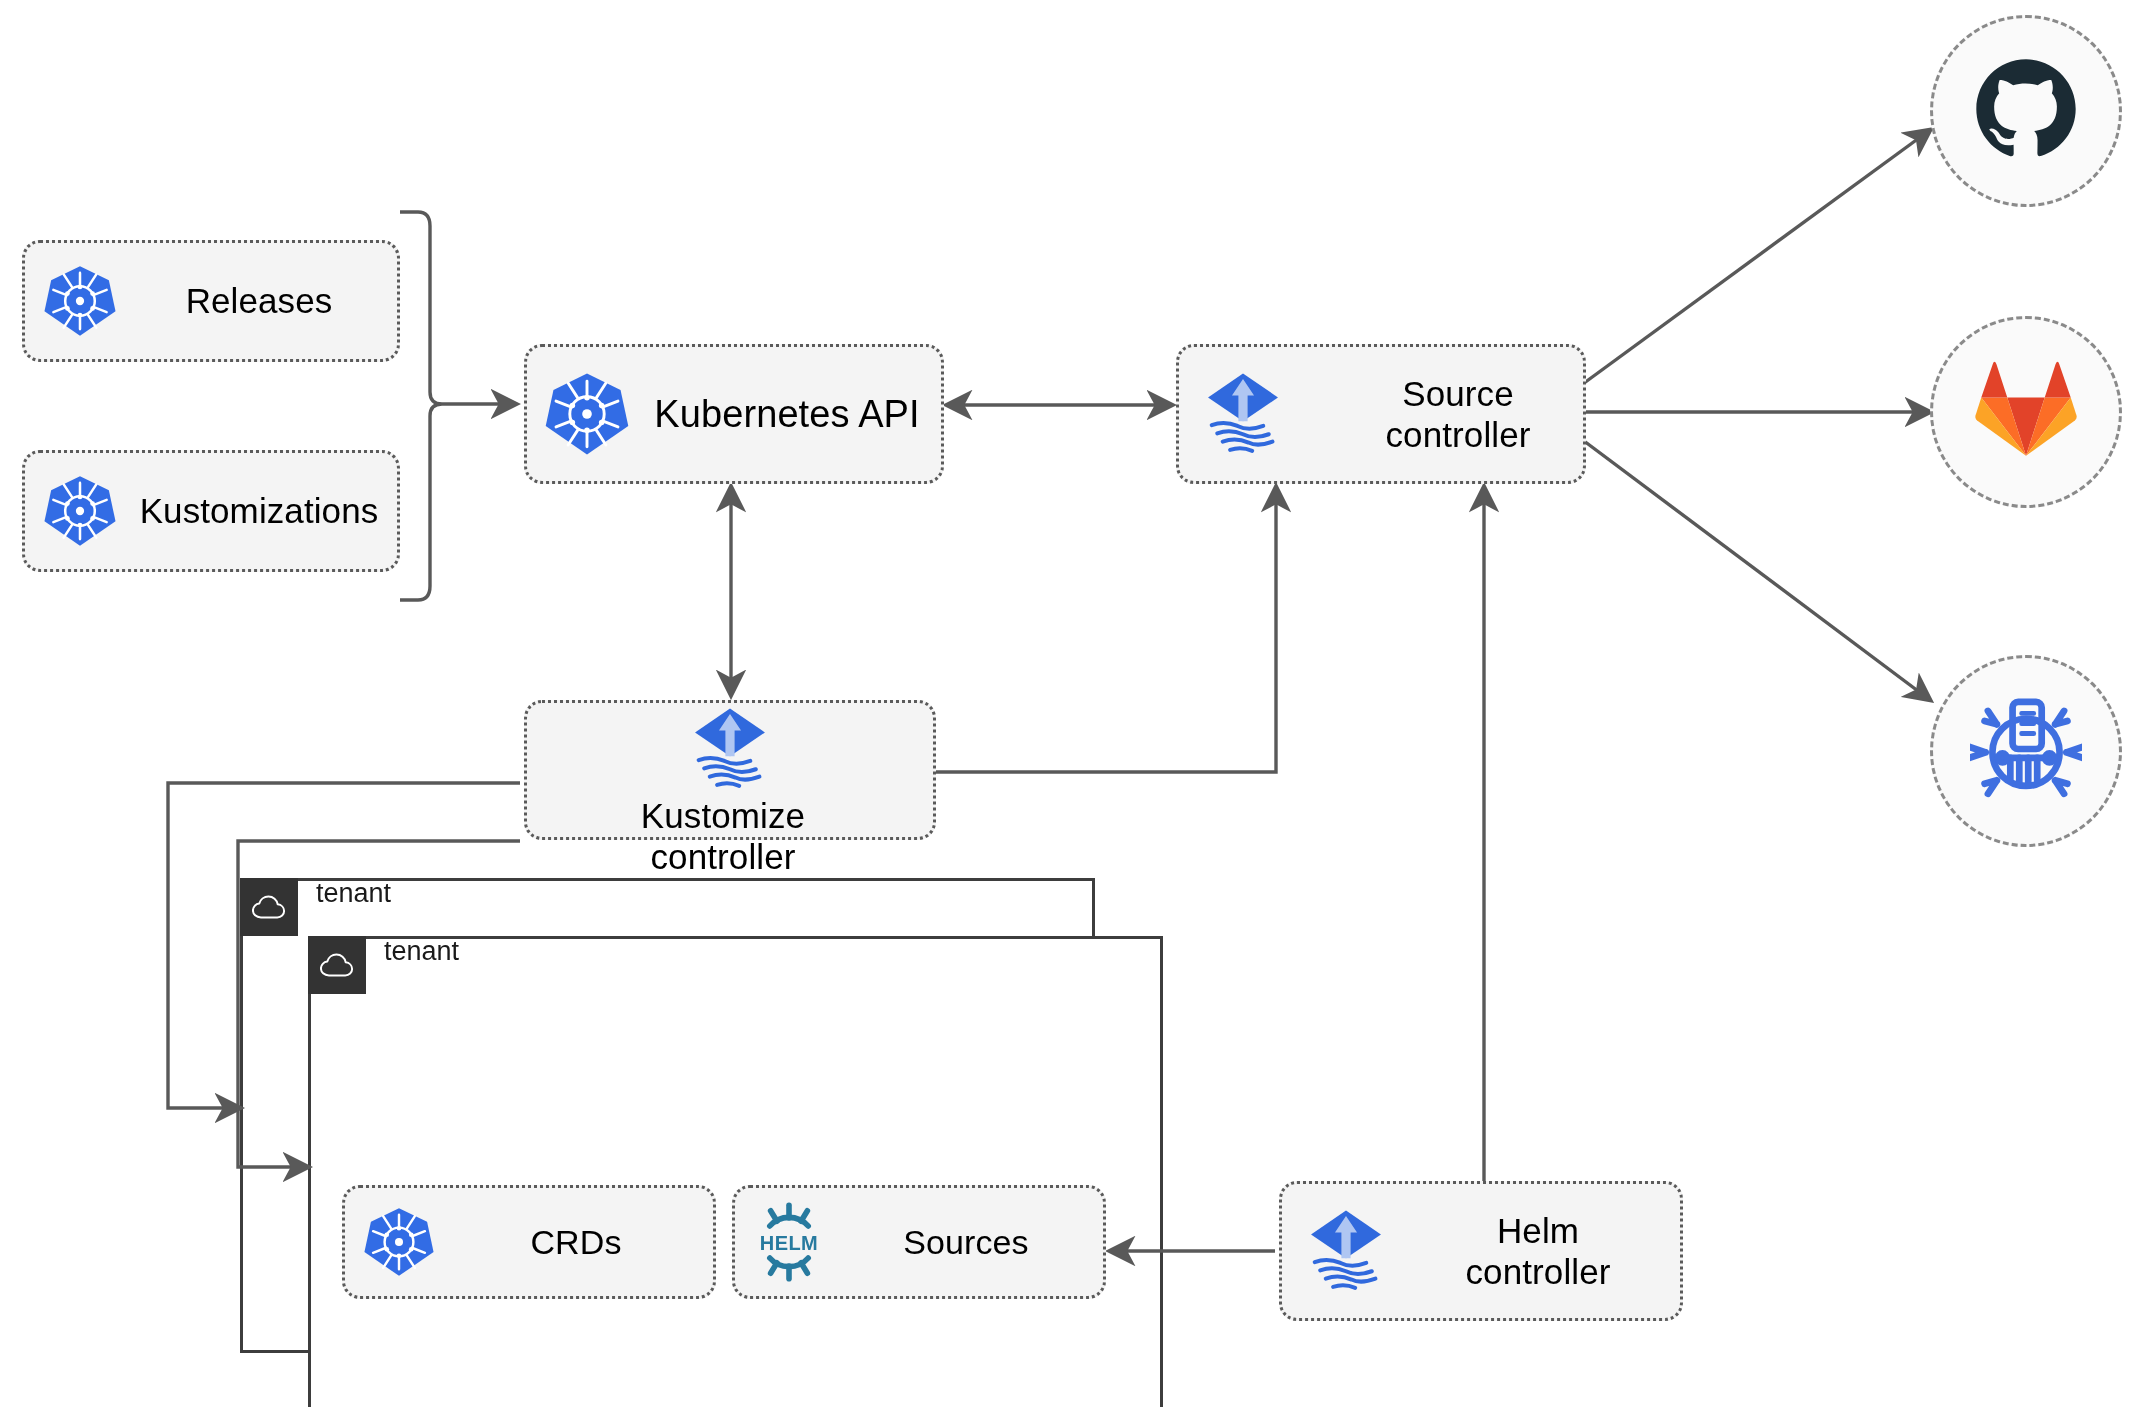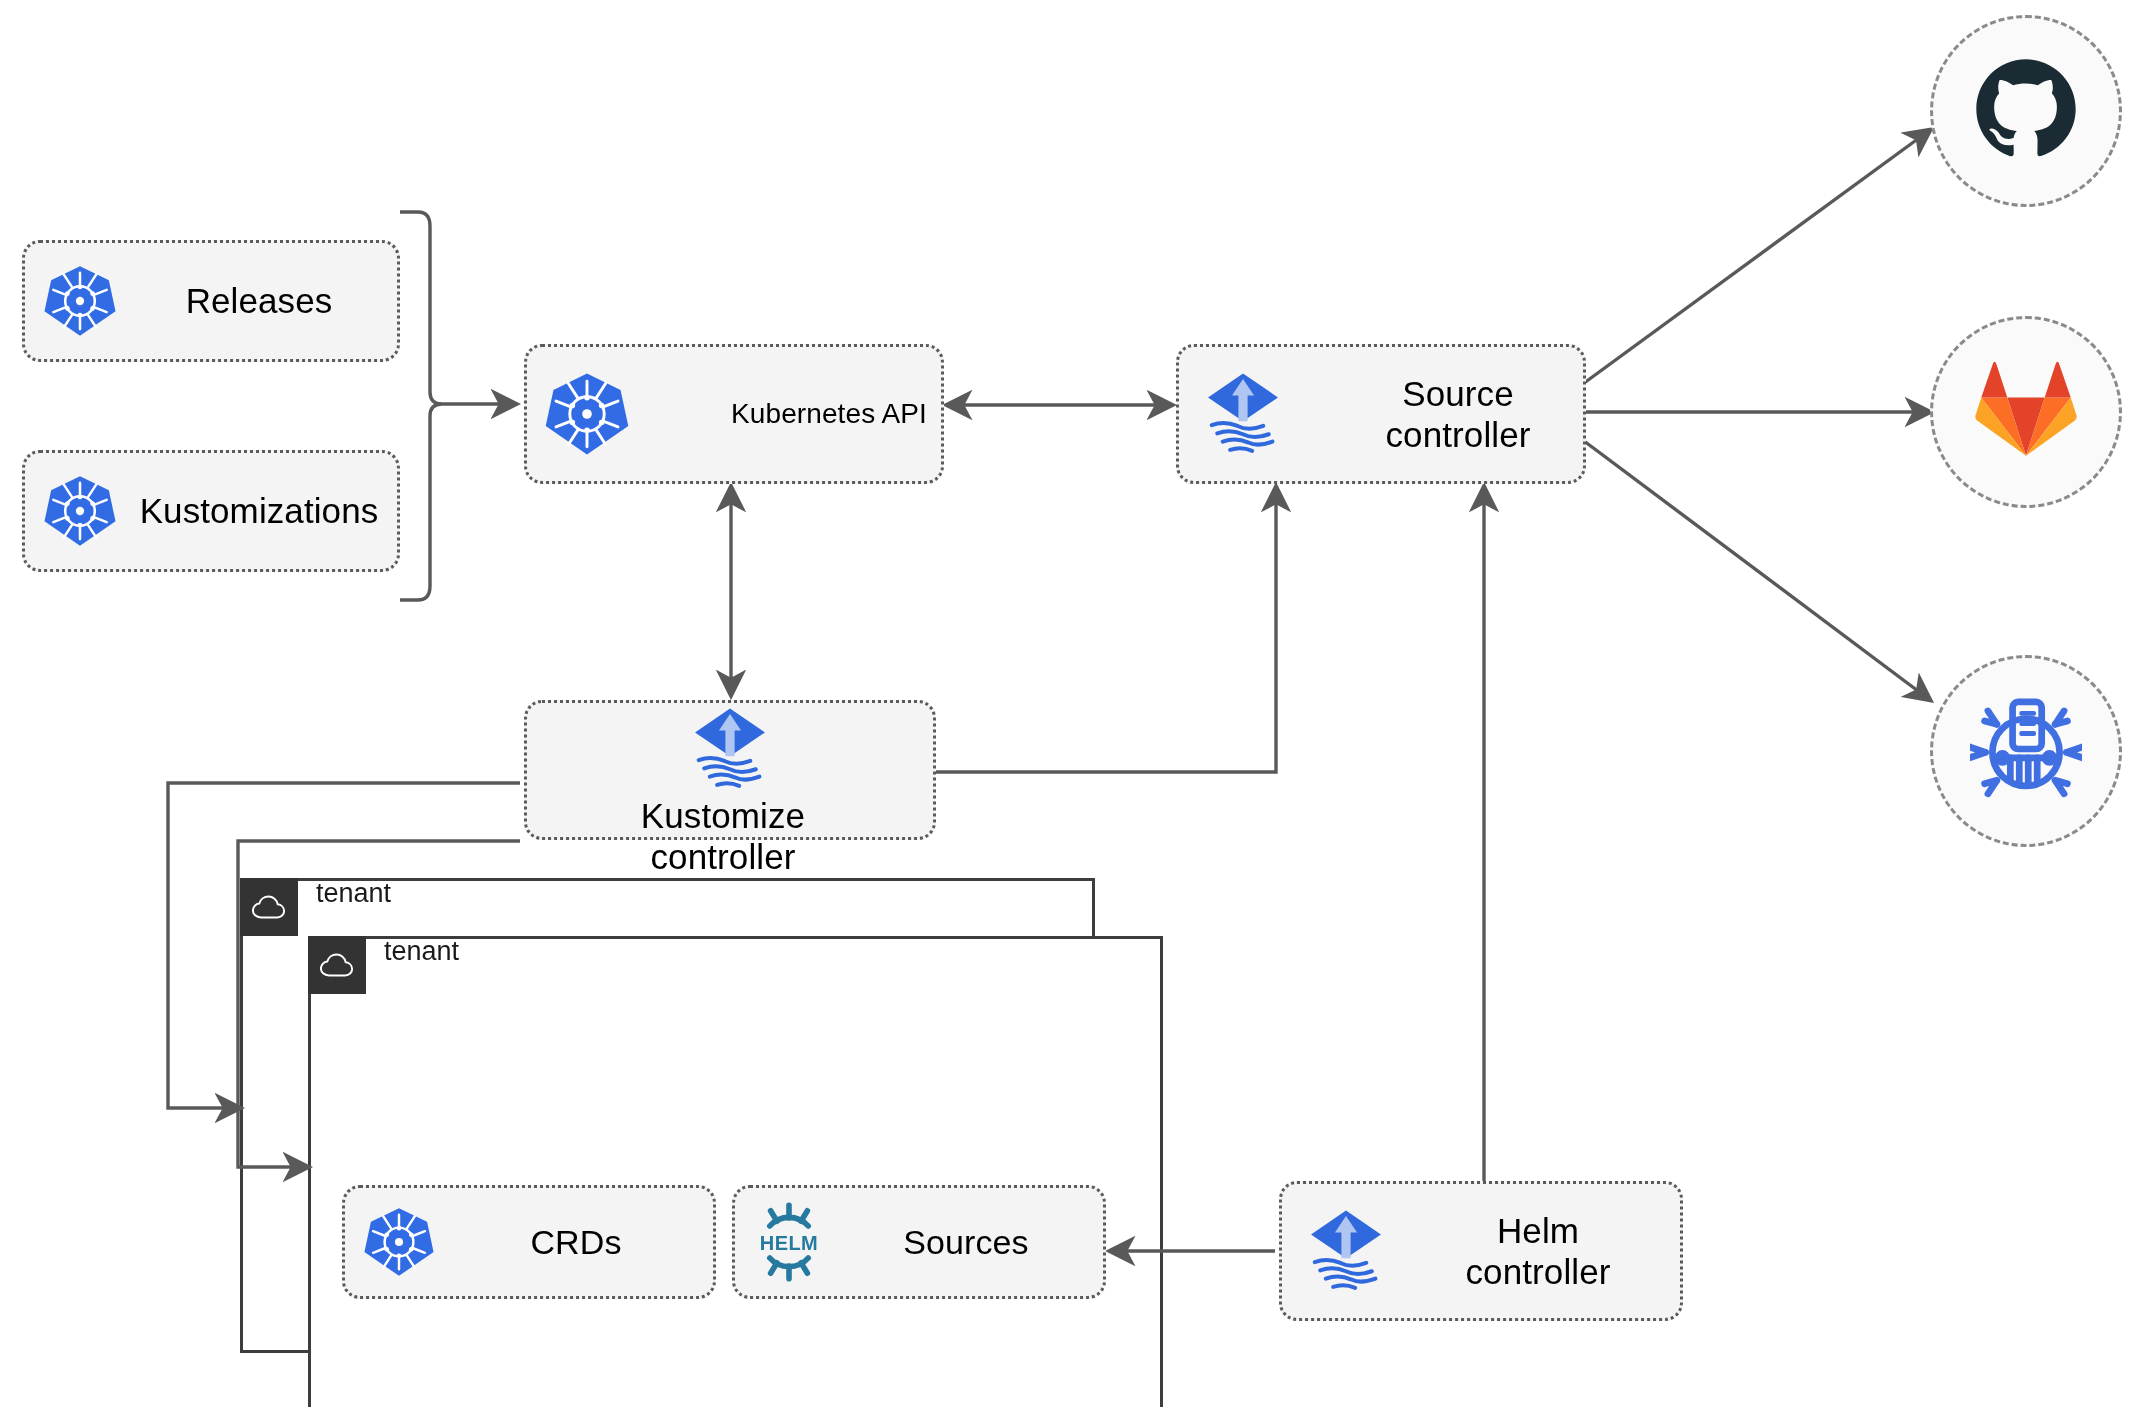--- a/index.html
+++ b/index.html
@@ -192,21 +192,21 @@
         <g fill="#ffffff">
           <circle cx="50" cy="31" r="3.2"></circle>
             <circle cx="50" cy="69" r="3.2"></circle>
           <circle cx="33" cy="40" r="3.2"></circle>
             <circle cx="67" cy="60" r="3.2"></circle>
           <circle cx="33" cy="60" r="3.2"></circle>
             <circle cx="67" cy="40" r="3.2"></circle>
         </g>
       </svg>
     </span>
-    <span class="lbl" style="font-size:28px;text-align:right;">Kubernetes API</span>
+    <span class="lbl" style="font-size:38px;">Kubernetes API</span>
   </div>
 
   <div class="node" style="left:1176px;top:344px;width:410px;height:140px;gap:40px;">
     <span class="ico" style="width:128px;">
       <svg width="92" height="92" viewBox="0 0 100 100">
         <polygon points="50,6 88,32 50,58 12,32" fill="#3069DD"></polygon>
         <path d="M50 12 L62 30 L55 30 L55 58 L45 58 L45 30 L38 30 Z" fill="#AFC6F2"></path>
         <g stroke="#3069DD" stroke-width="4.4" stroke-linecap="round" fill="none">
           <path d="M16 62 Q30 57 44 63 Q56 69 72 63"></path>
           <path d="M22 71 Q36 66 50 72 Q62 78 78 72"></path>

